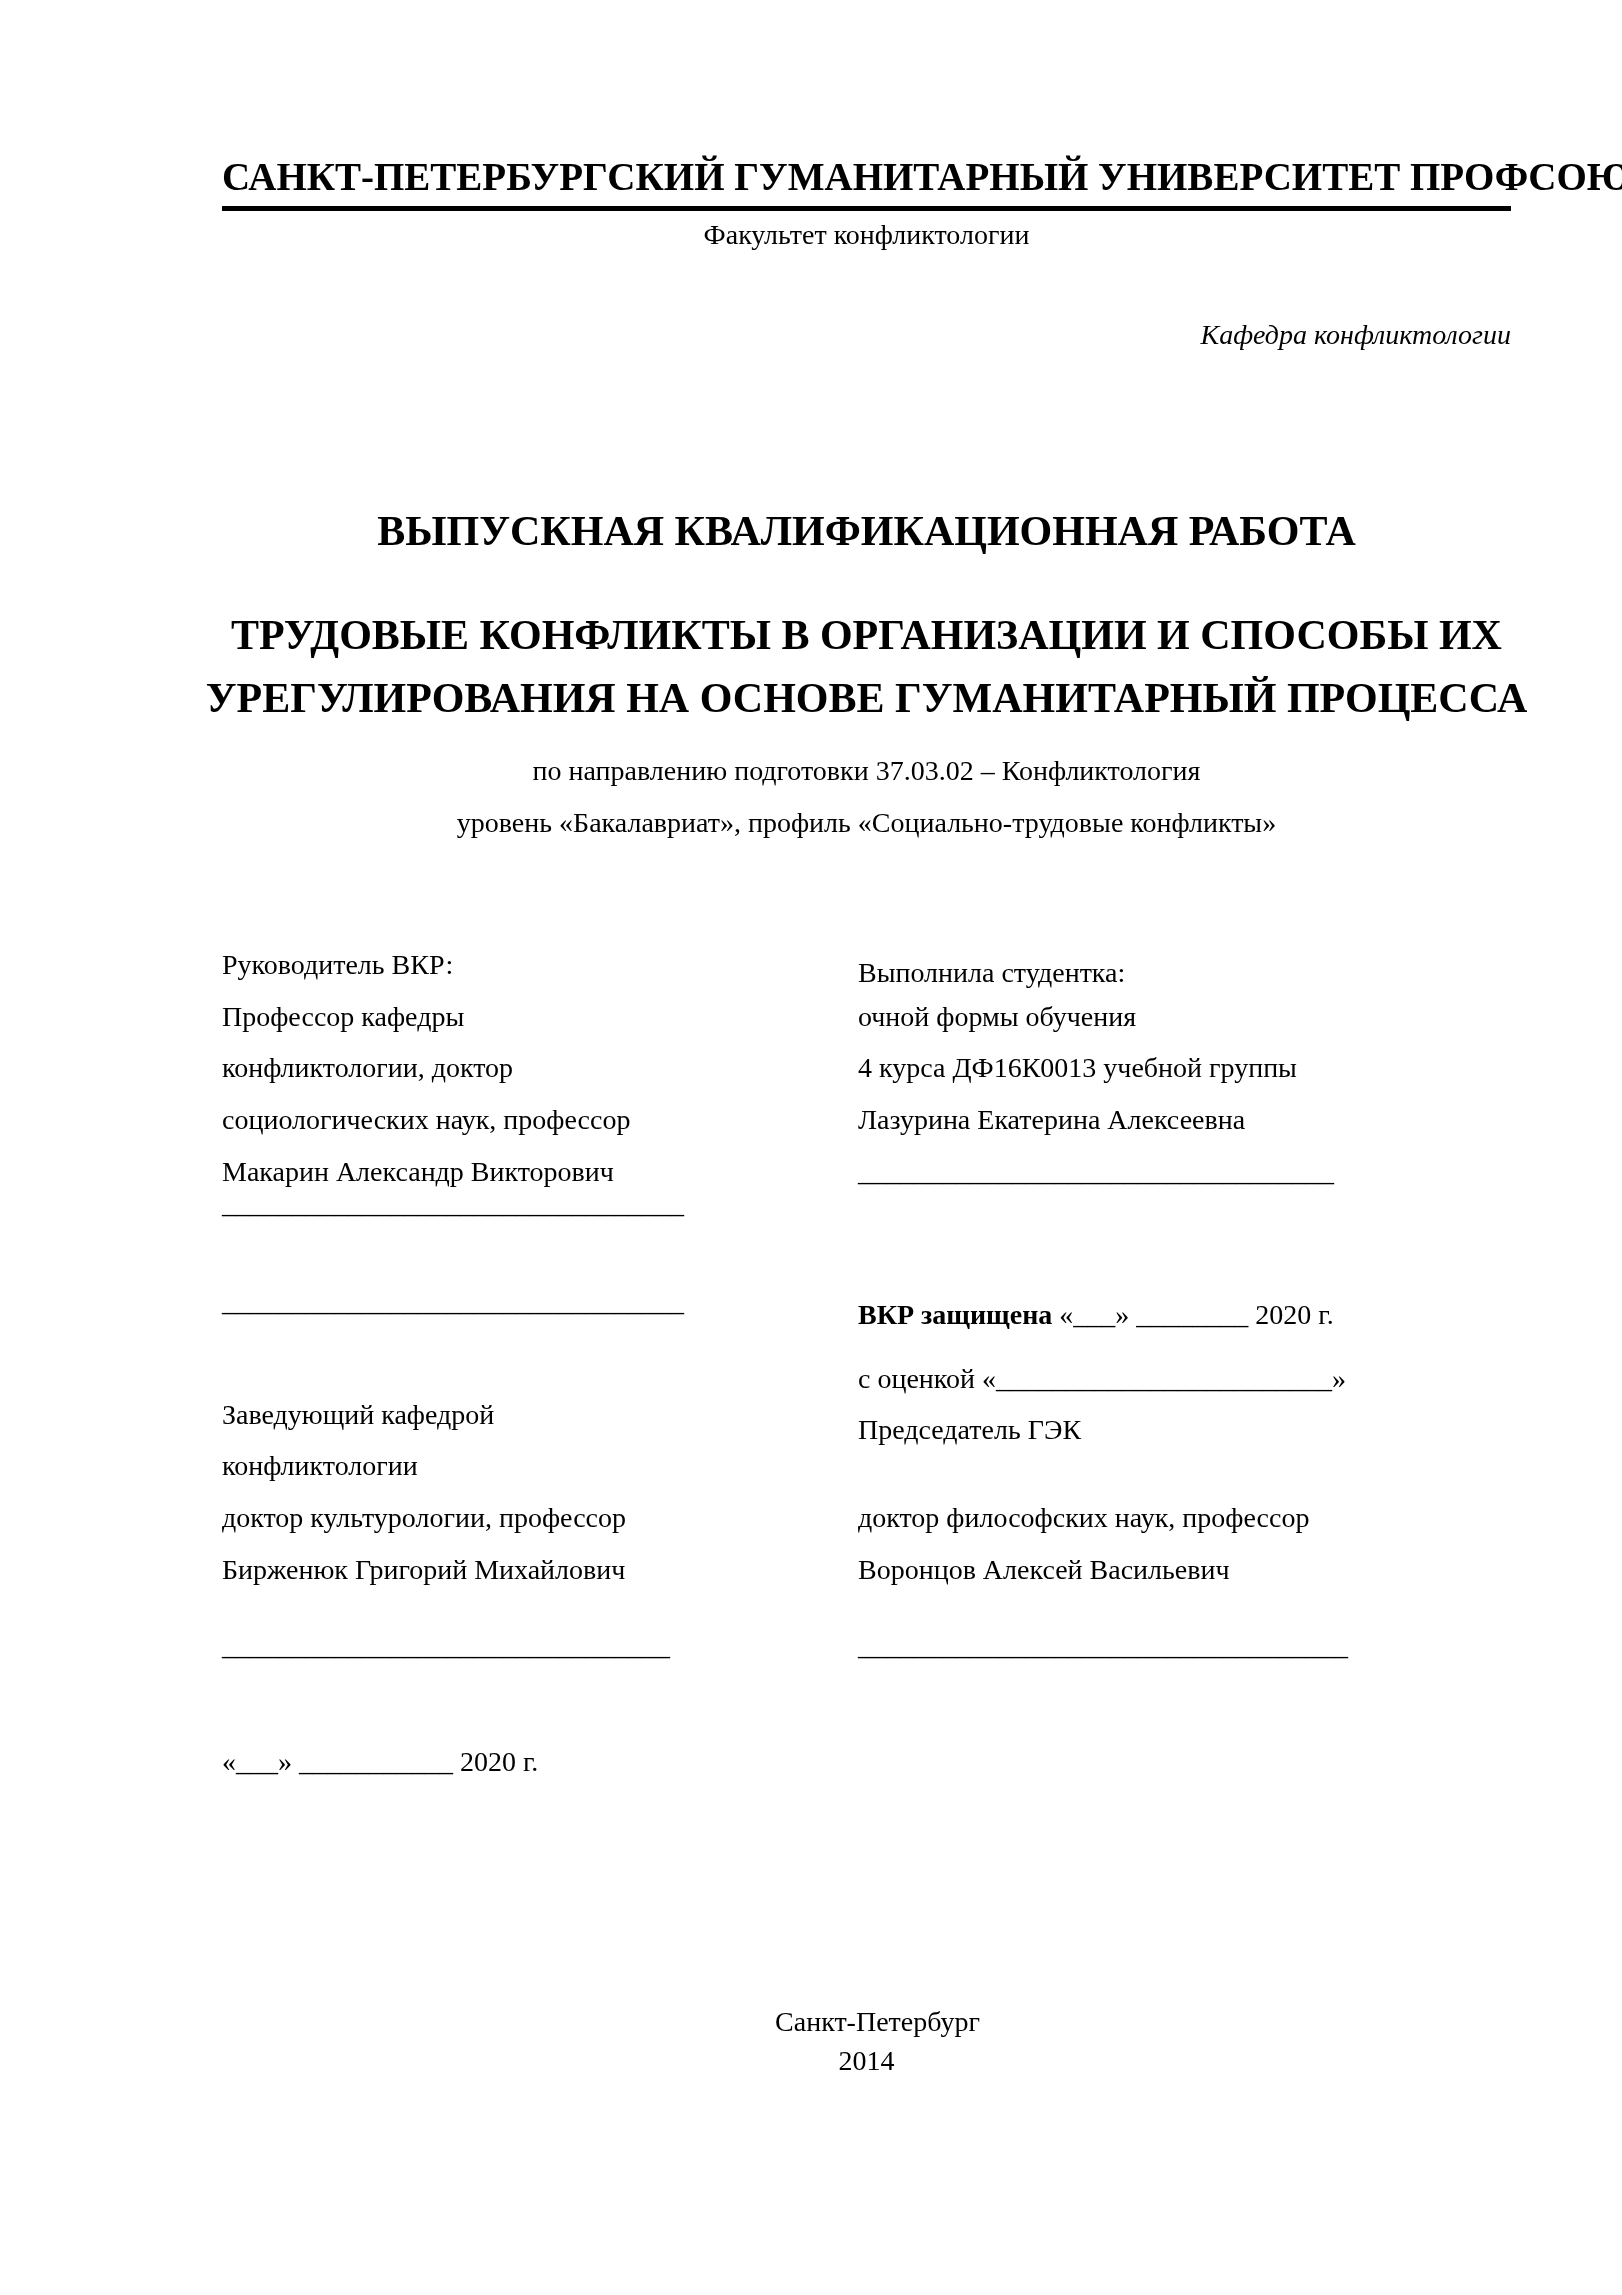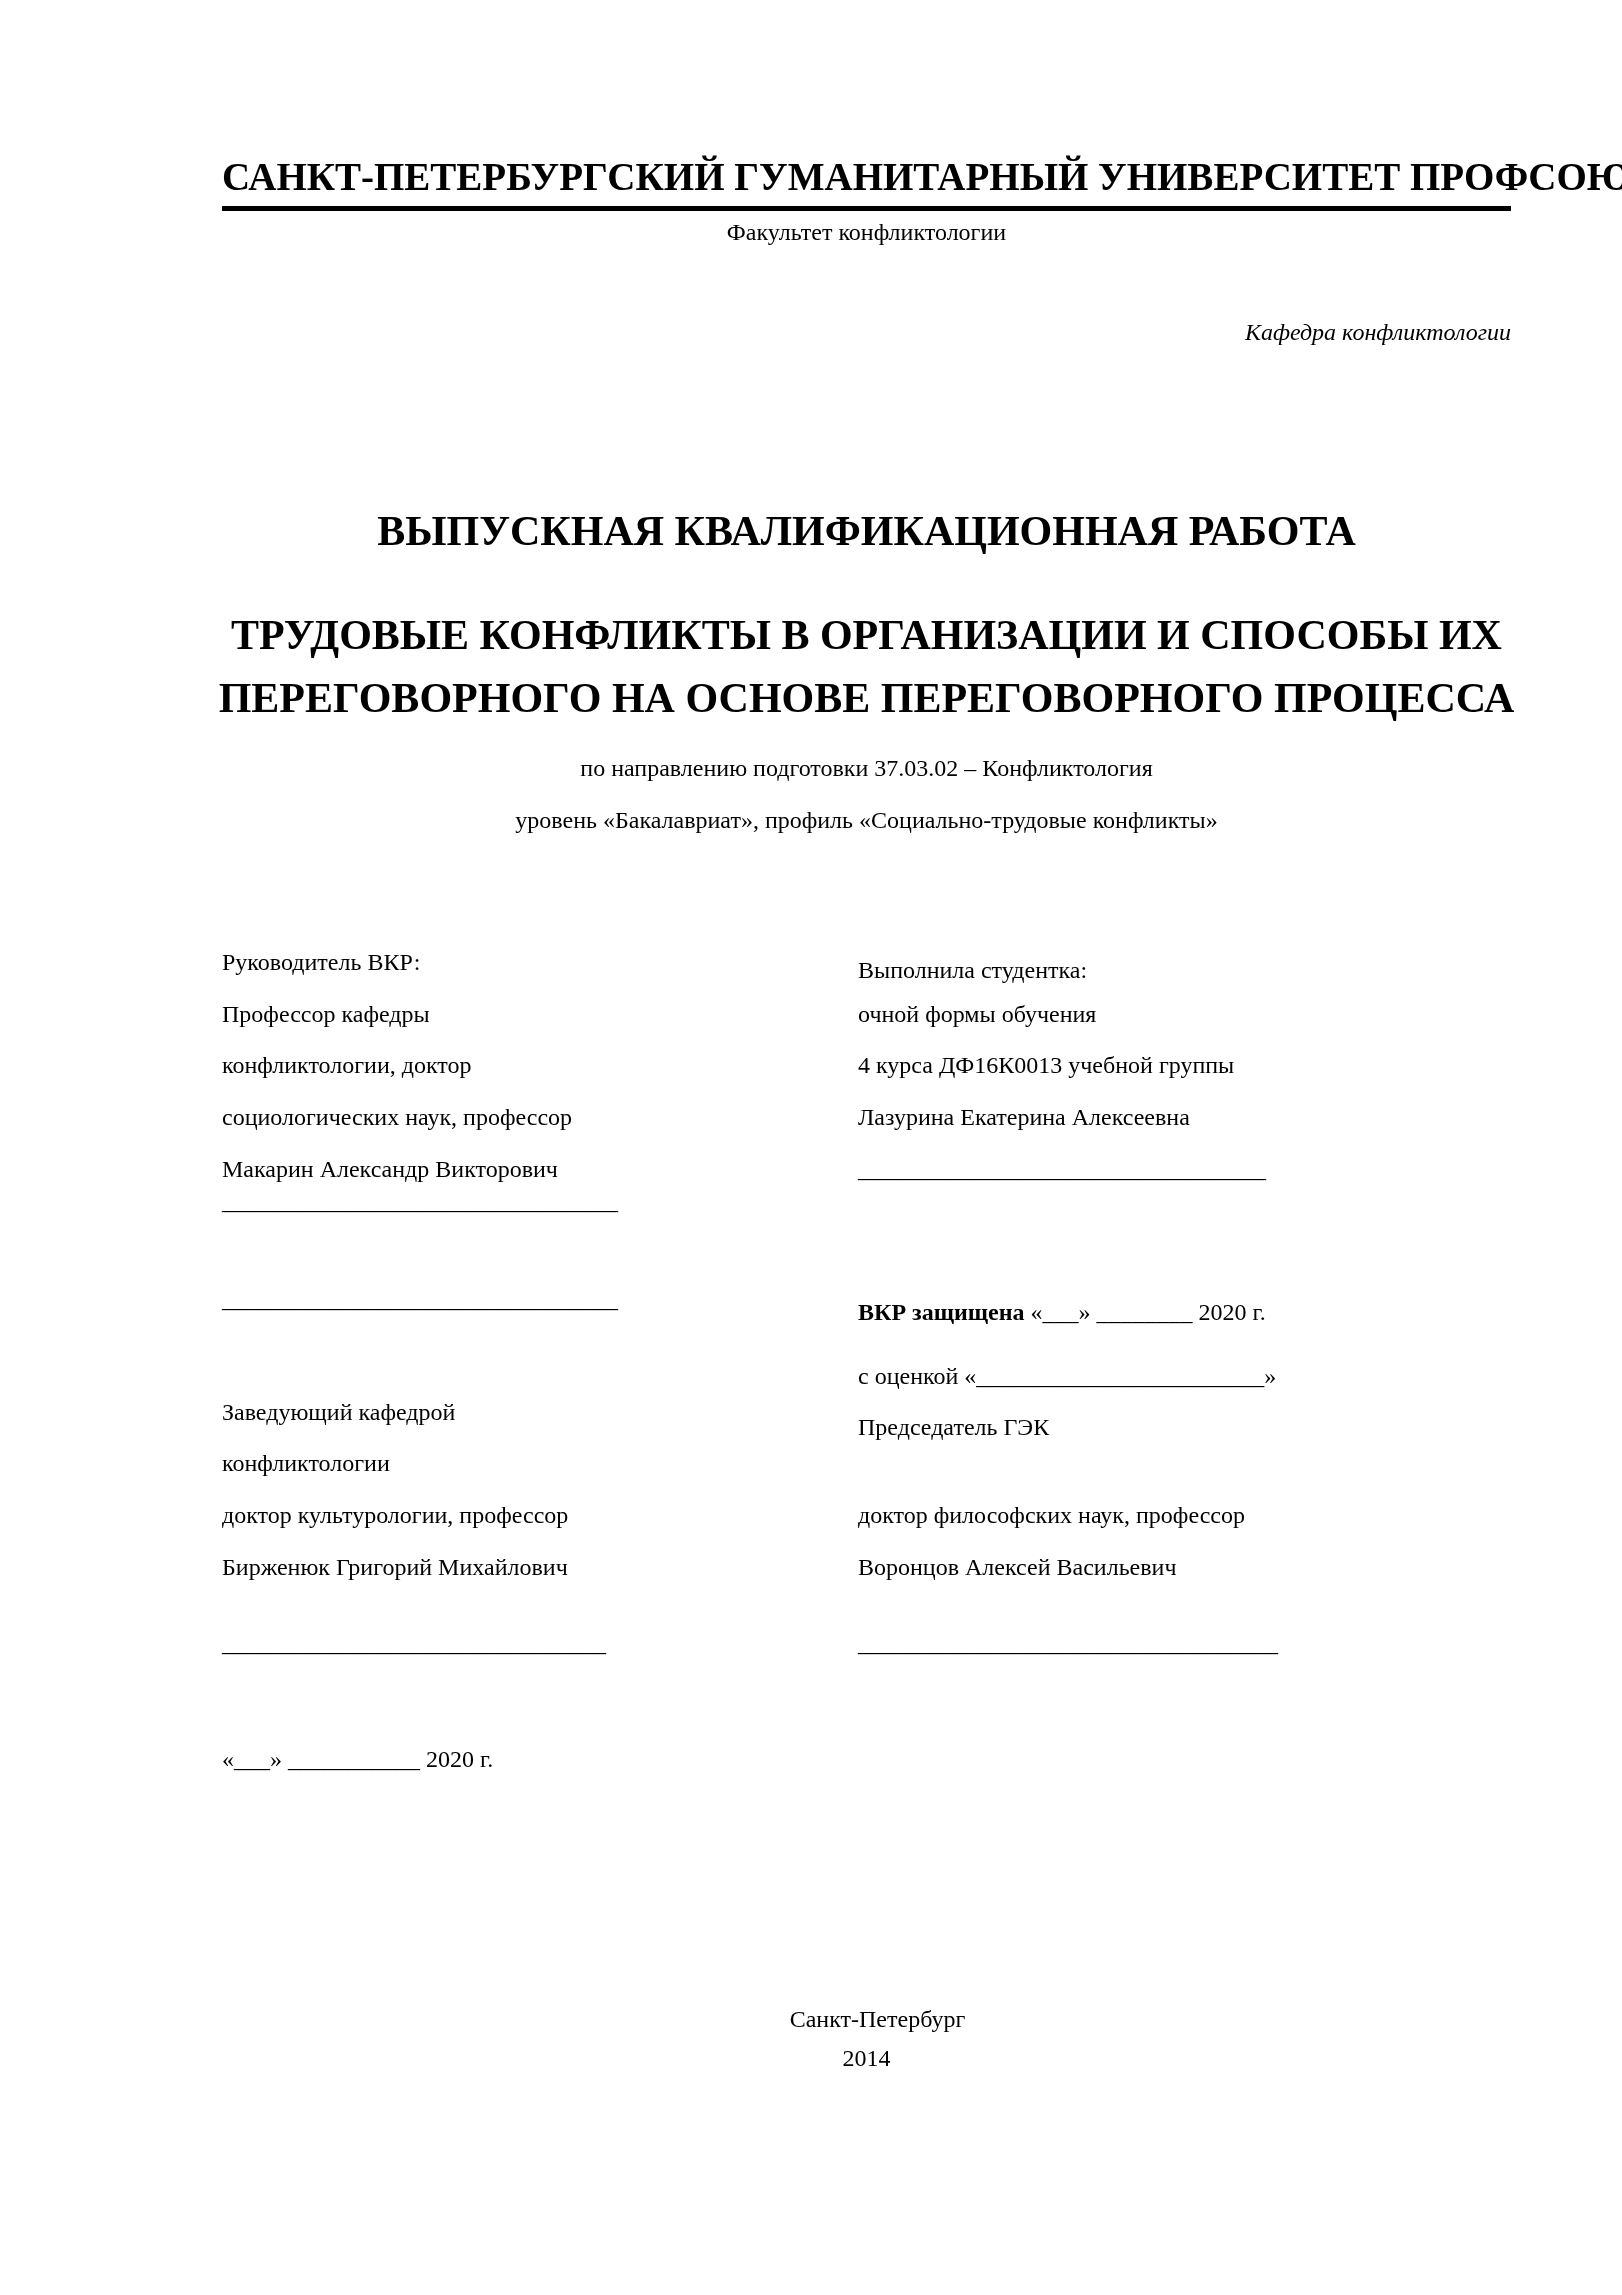--- a/index.html
+++ b/index.html
@@ -7,21 +7,21 @@
     position: relative;
     width: 1623px;
     height: 2295px;
     background: #ffffff;
     color: #000000;
     font-family: "Liberation Serif", "DejaVu Serif", serif;
     overflow: hidden;
   }
   .line {
     position: absolute;
-    font-size: 24px;
+    font-size: 28px;
     line-height: 1.3;
     white-space: nowrap;
   }
   .block { position: absolute; }
   .center { text-align: center; }
   .right { text-align: right; font-style: italic; }
   .bold { font-weight: bold; }
   .rule {
     position: absolute;
     background: #000000;
@@ -36,21 +36,21 @@
 
   <div class="line header-size bold center" style="top:154px; left:222px; width:1289px;">САНКТ-ПЕТЕРБУРГСКИЙ ГУМАНИТАРНЫЙ УНИВЕРСИТЕТ ПРОФСОЮЗОВ</div>
   <div class="rule" style="top:206px; left:222px; width:1289px; height:4.7px;"></div>
   <div class="line center" style="top:217px; left:222px; width:1289px;">Факультет конфликтологии</div>
   <div class="line right" style="top:317px; left:222px; width:1289px;">Кафедра конфликтологии</div>
 
   <div class="line title-size bold center" style="top:500px; left:222px; width:1289px;">ВЫПУСКНАЯ КВАЛИФИКАЦИОННАЯ РАБОТА</div>
 
   <div class="block center" style="top:604px; left:167px; width:1399px;">
     <div class="title-size bold" style="position:relative;">ТРУДОВЫЕ КОНФЛИКТЫ В ОРГАНИЗАЦИИ И СПОСОБЫ ИХ</div>
-    <div class="title-size bold" style="position:relative;">ПЕРЕГОВОРНОГО НА ОСНОВЕ ПЕРЕГОВОРНОГО ПРОЦЕССА</div>
+    <div class="title-size bold" style="position:relative;">УРЕГУЛИРОВАНИЯ НА ОСНОВЕ ГУМАНИТАРНЫЙ ПРОЦЕССА</div>
   </div>
 
   <div class="line center" style="top:753px; left:222px; width:1289px;">по направлению подготовки 37.03.02 – Конфликтология</div>
   <div class="line center" style="top:805px; left:222px; width:1289px;">уровень «Бакалавриат», профиль «Социально-трудовые конфликты»</div>
 
   <div class="line" style="top:947px; left:222px;">Руководитель ВКР:</div>
   <div class="line" style="top:999px; left:222px;">Профессор кафедры</div>
   <div class="line" style="top:1050px; left:222px;">конфликтологии, доктор</div>
   <div class="line" style="top:1102px; left:222px;">социологических наук, профессор</div>
   <div class="line" style="top:1154px; left:222px;">Макарин Александр Викторович</div>

